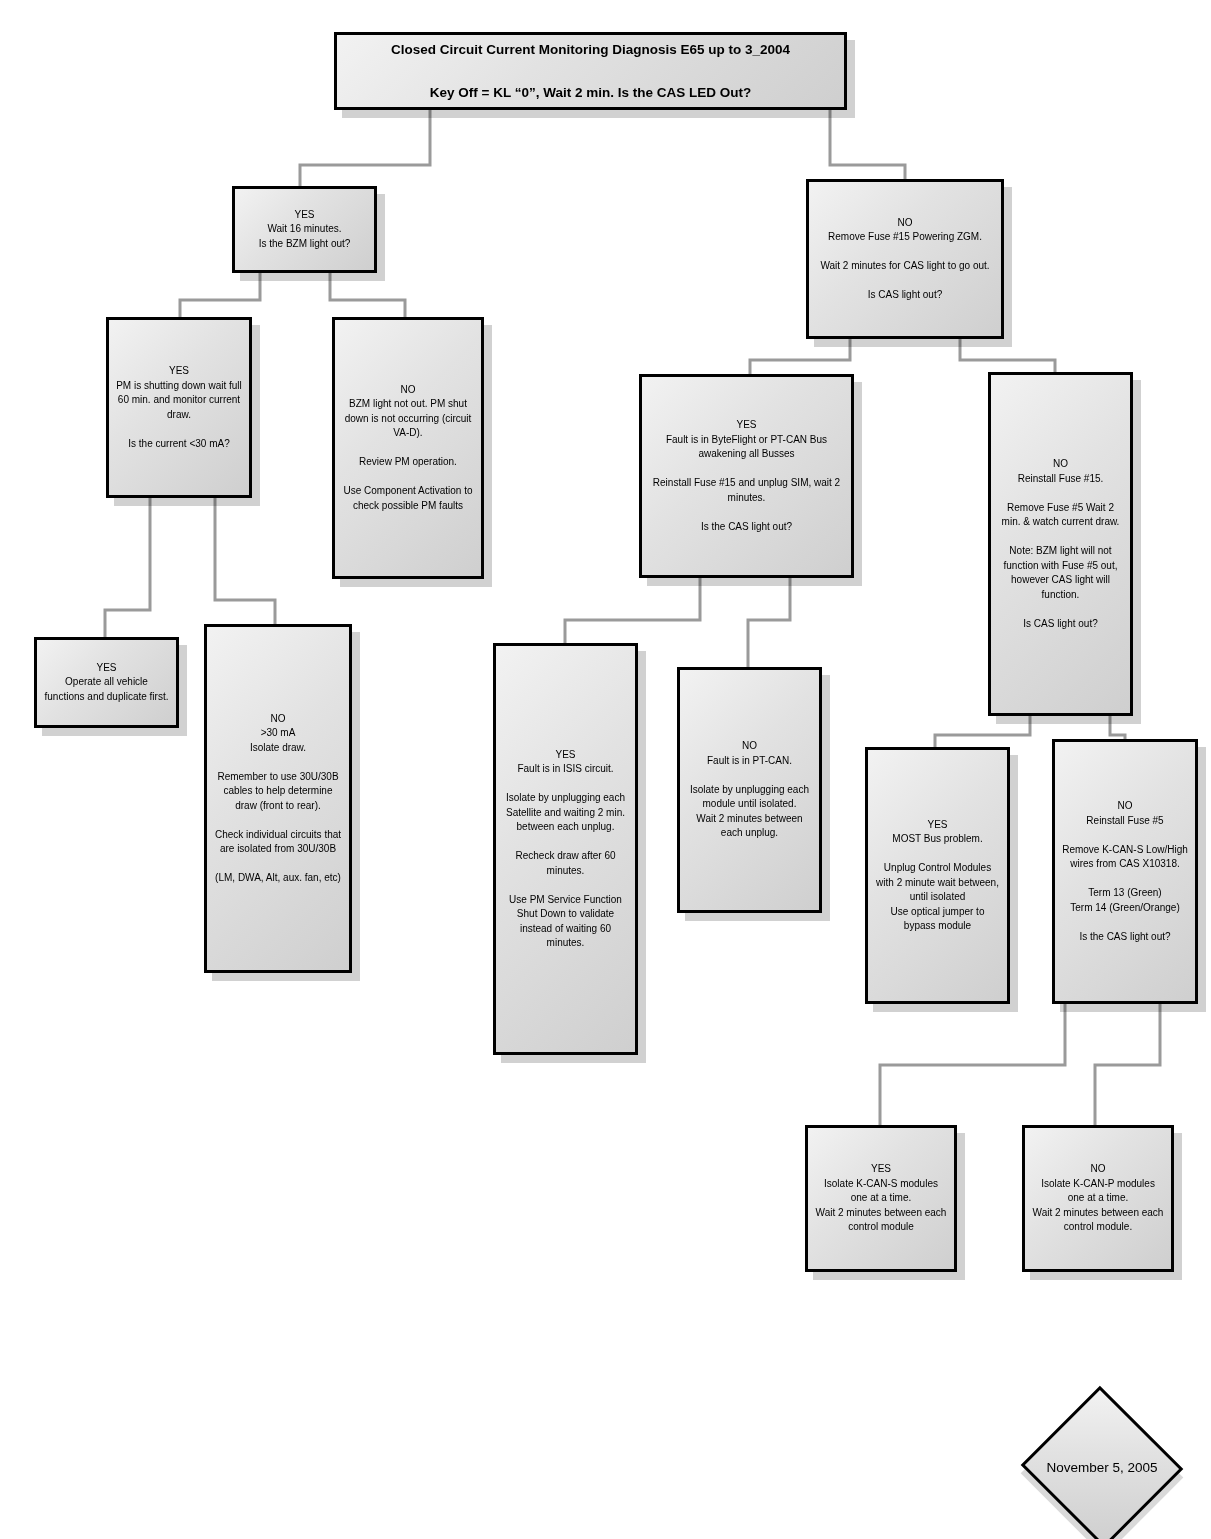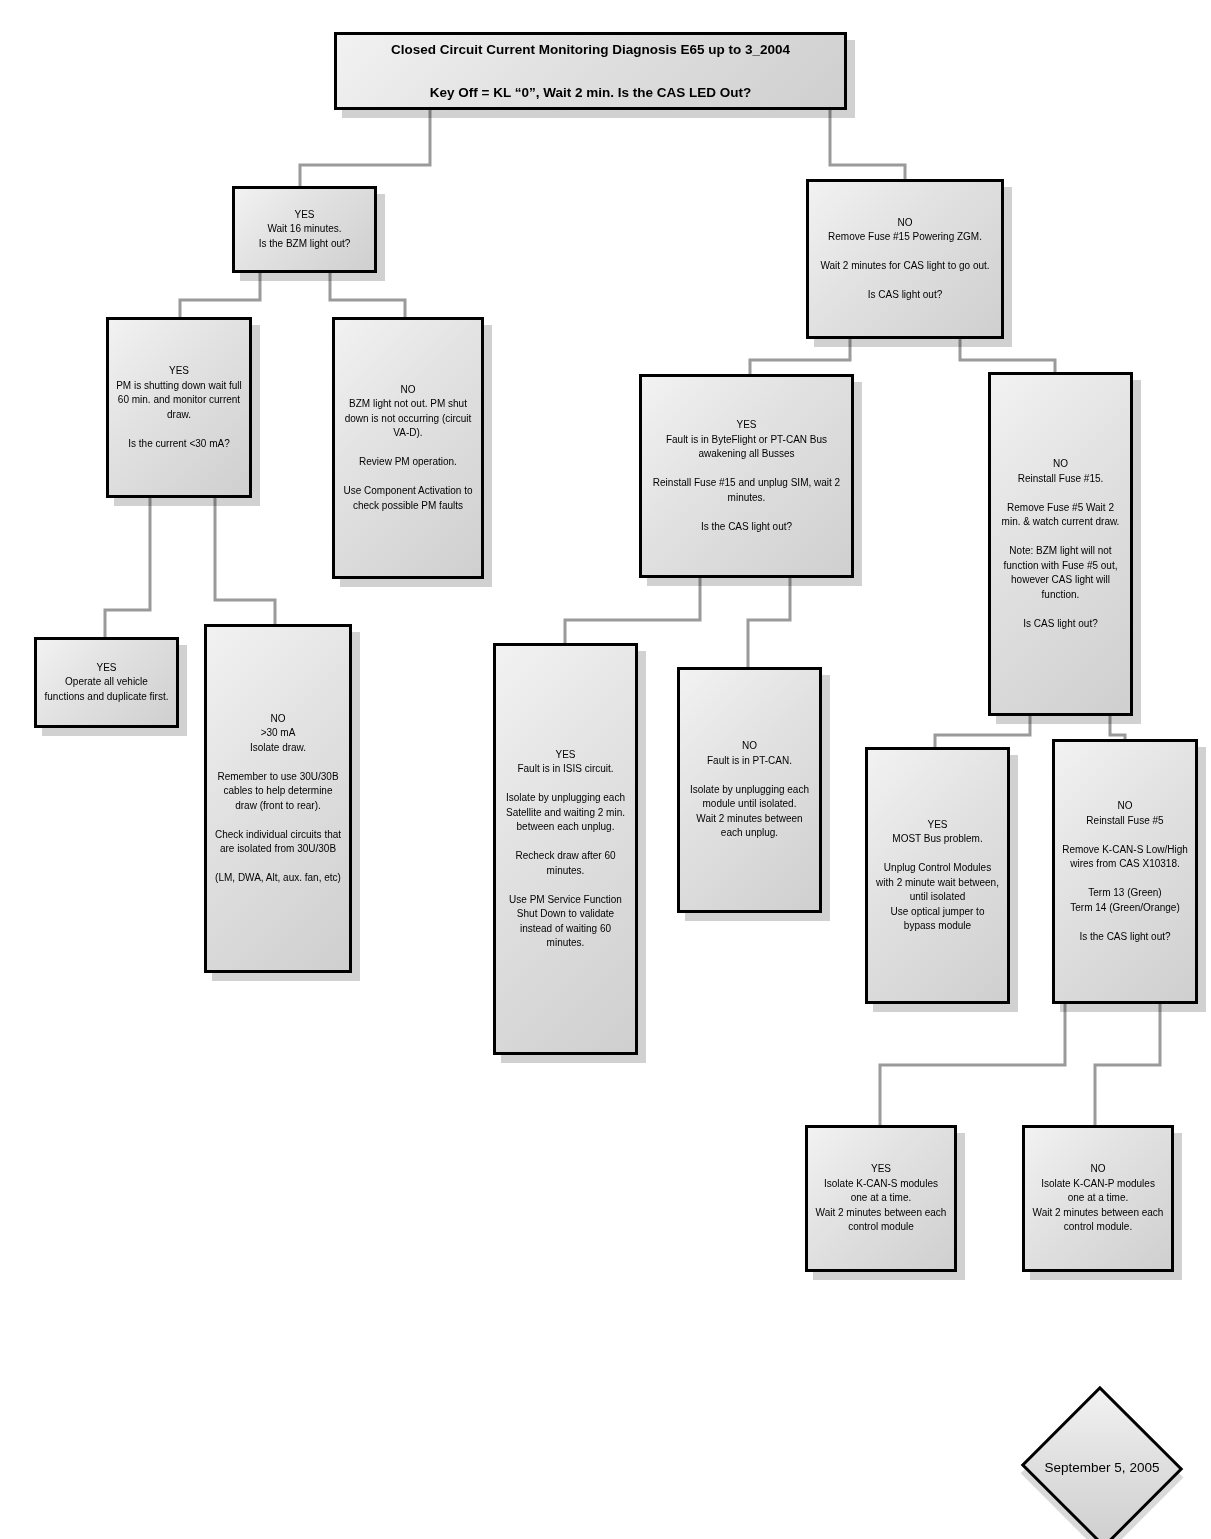--- a/index.html
+++ b/index.html
@@ -194,16 +194,16 @@
   <div class="node" style="left:805px; top:1125px; width:152px; height:147px;">YES
 Isolate K-CAN-S modules one at a time.
 Wait 2 minutes between each control module</div>
 
   <div class="node" style="left:1022px; top:1125px; width:152px; height:147px;">NO
 Isolate K-CAN-P modules one at a time.
 Wait 2 minutes between each control module.</div>
 
   <div class="diamond" style="left:1043px; top:1411px; width:118px; height:112px;">
     <div class="dshape"></div>
-    <div class="dtext">September 5, 2005</div>
+    <div class="dtext">November 5, 2005</div>
   </div>
 
 </div>
 
 </body></html>

